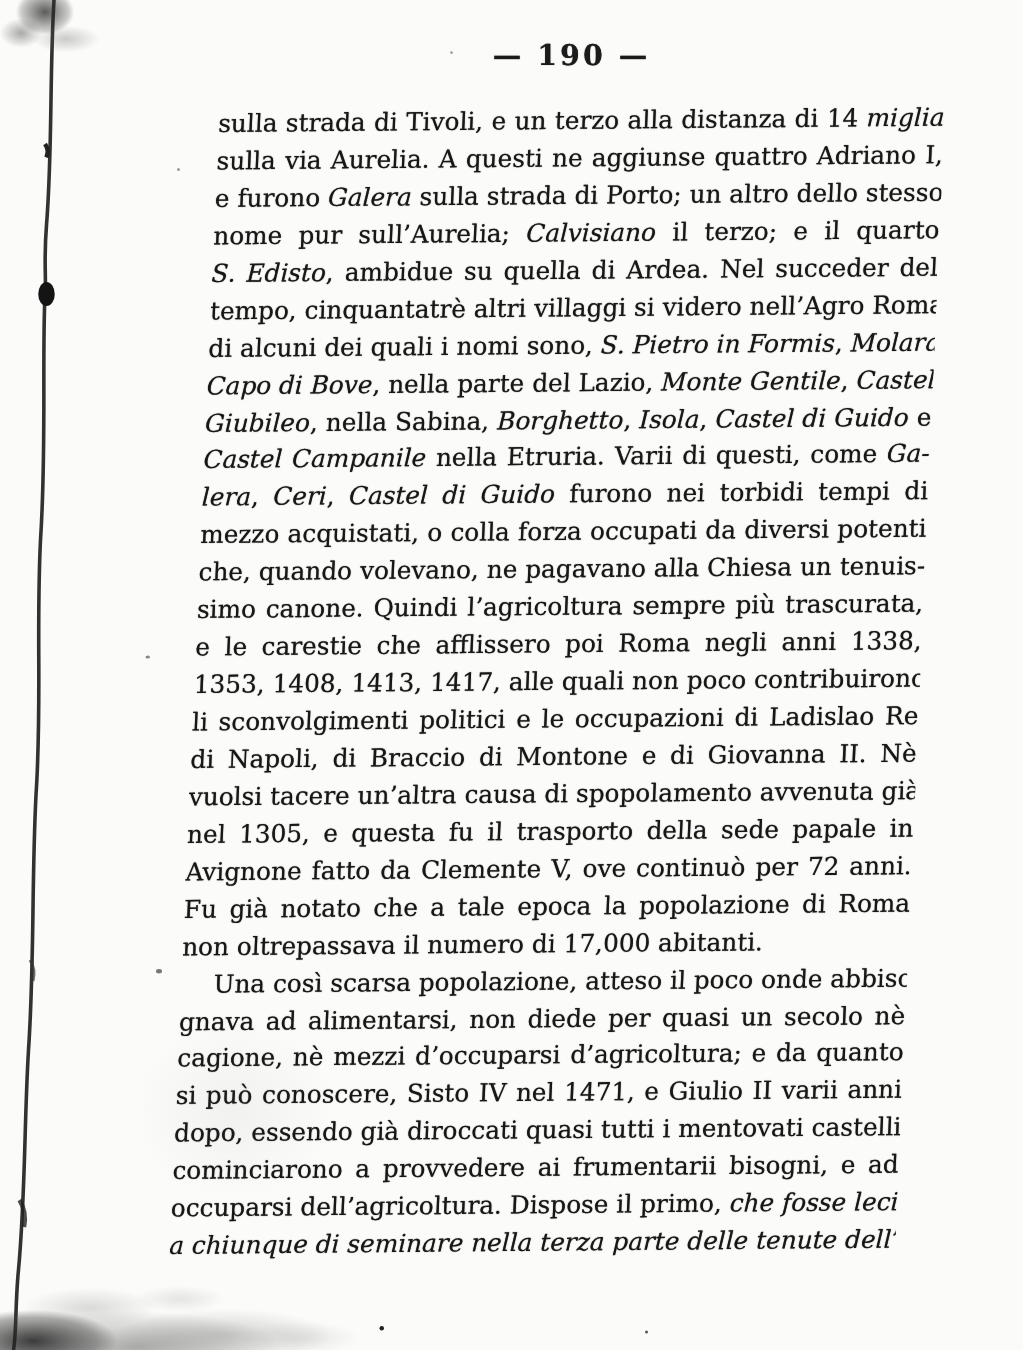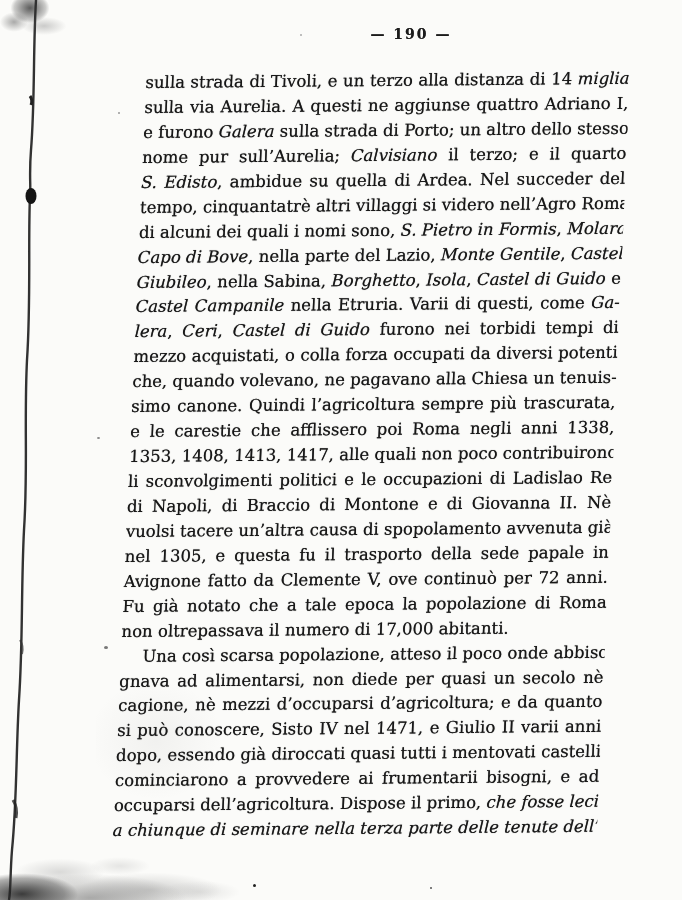--- a/index.html
+++ b/index.html
@@ -14,24 +14,24 @@
     background: #fbfbf9;
     font-family: "DejaVu Serif", "Liberation Serif", serif;
   }
   .page {
     position: absolute;
     inset: 0;
   }
   .page-number {
     position: absolute;
     top: 26px;
-    left: 146px;
+    left: 116px;
     width: 530px;
     text-align: center;
-    font-size: 14px;
+    font-size: 19px;
     font-weight: bold;
     letter-spacing: 2px;
     color: #1b1b1b;
     text-shadow: 0 0 0.6px rgba(25,25,25,0.75);
   }
   .text-block {
     position: absolute;
     top: 71px;
     left: 146px;
     width: 484px;

